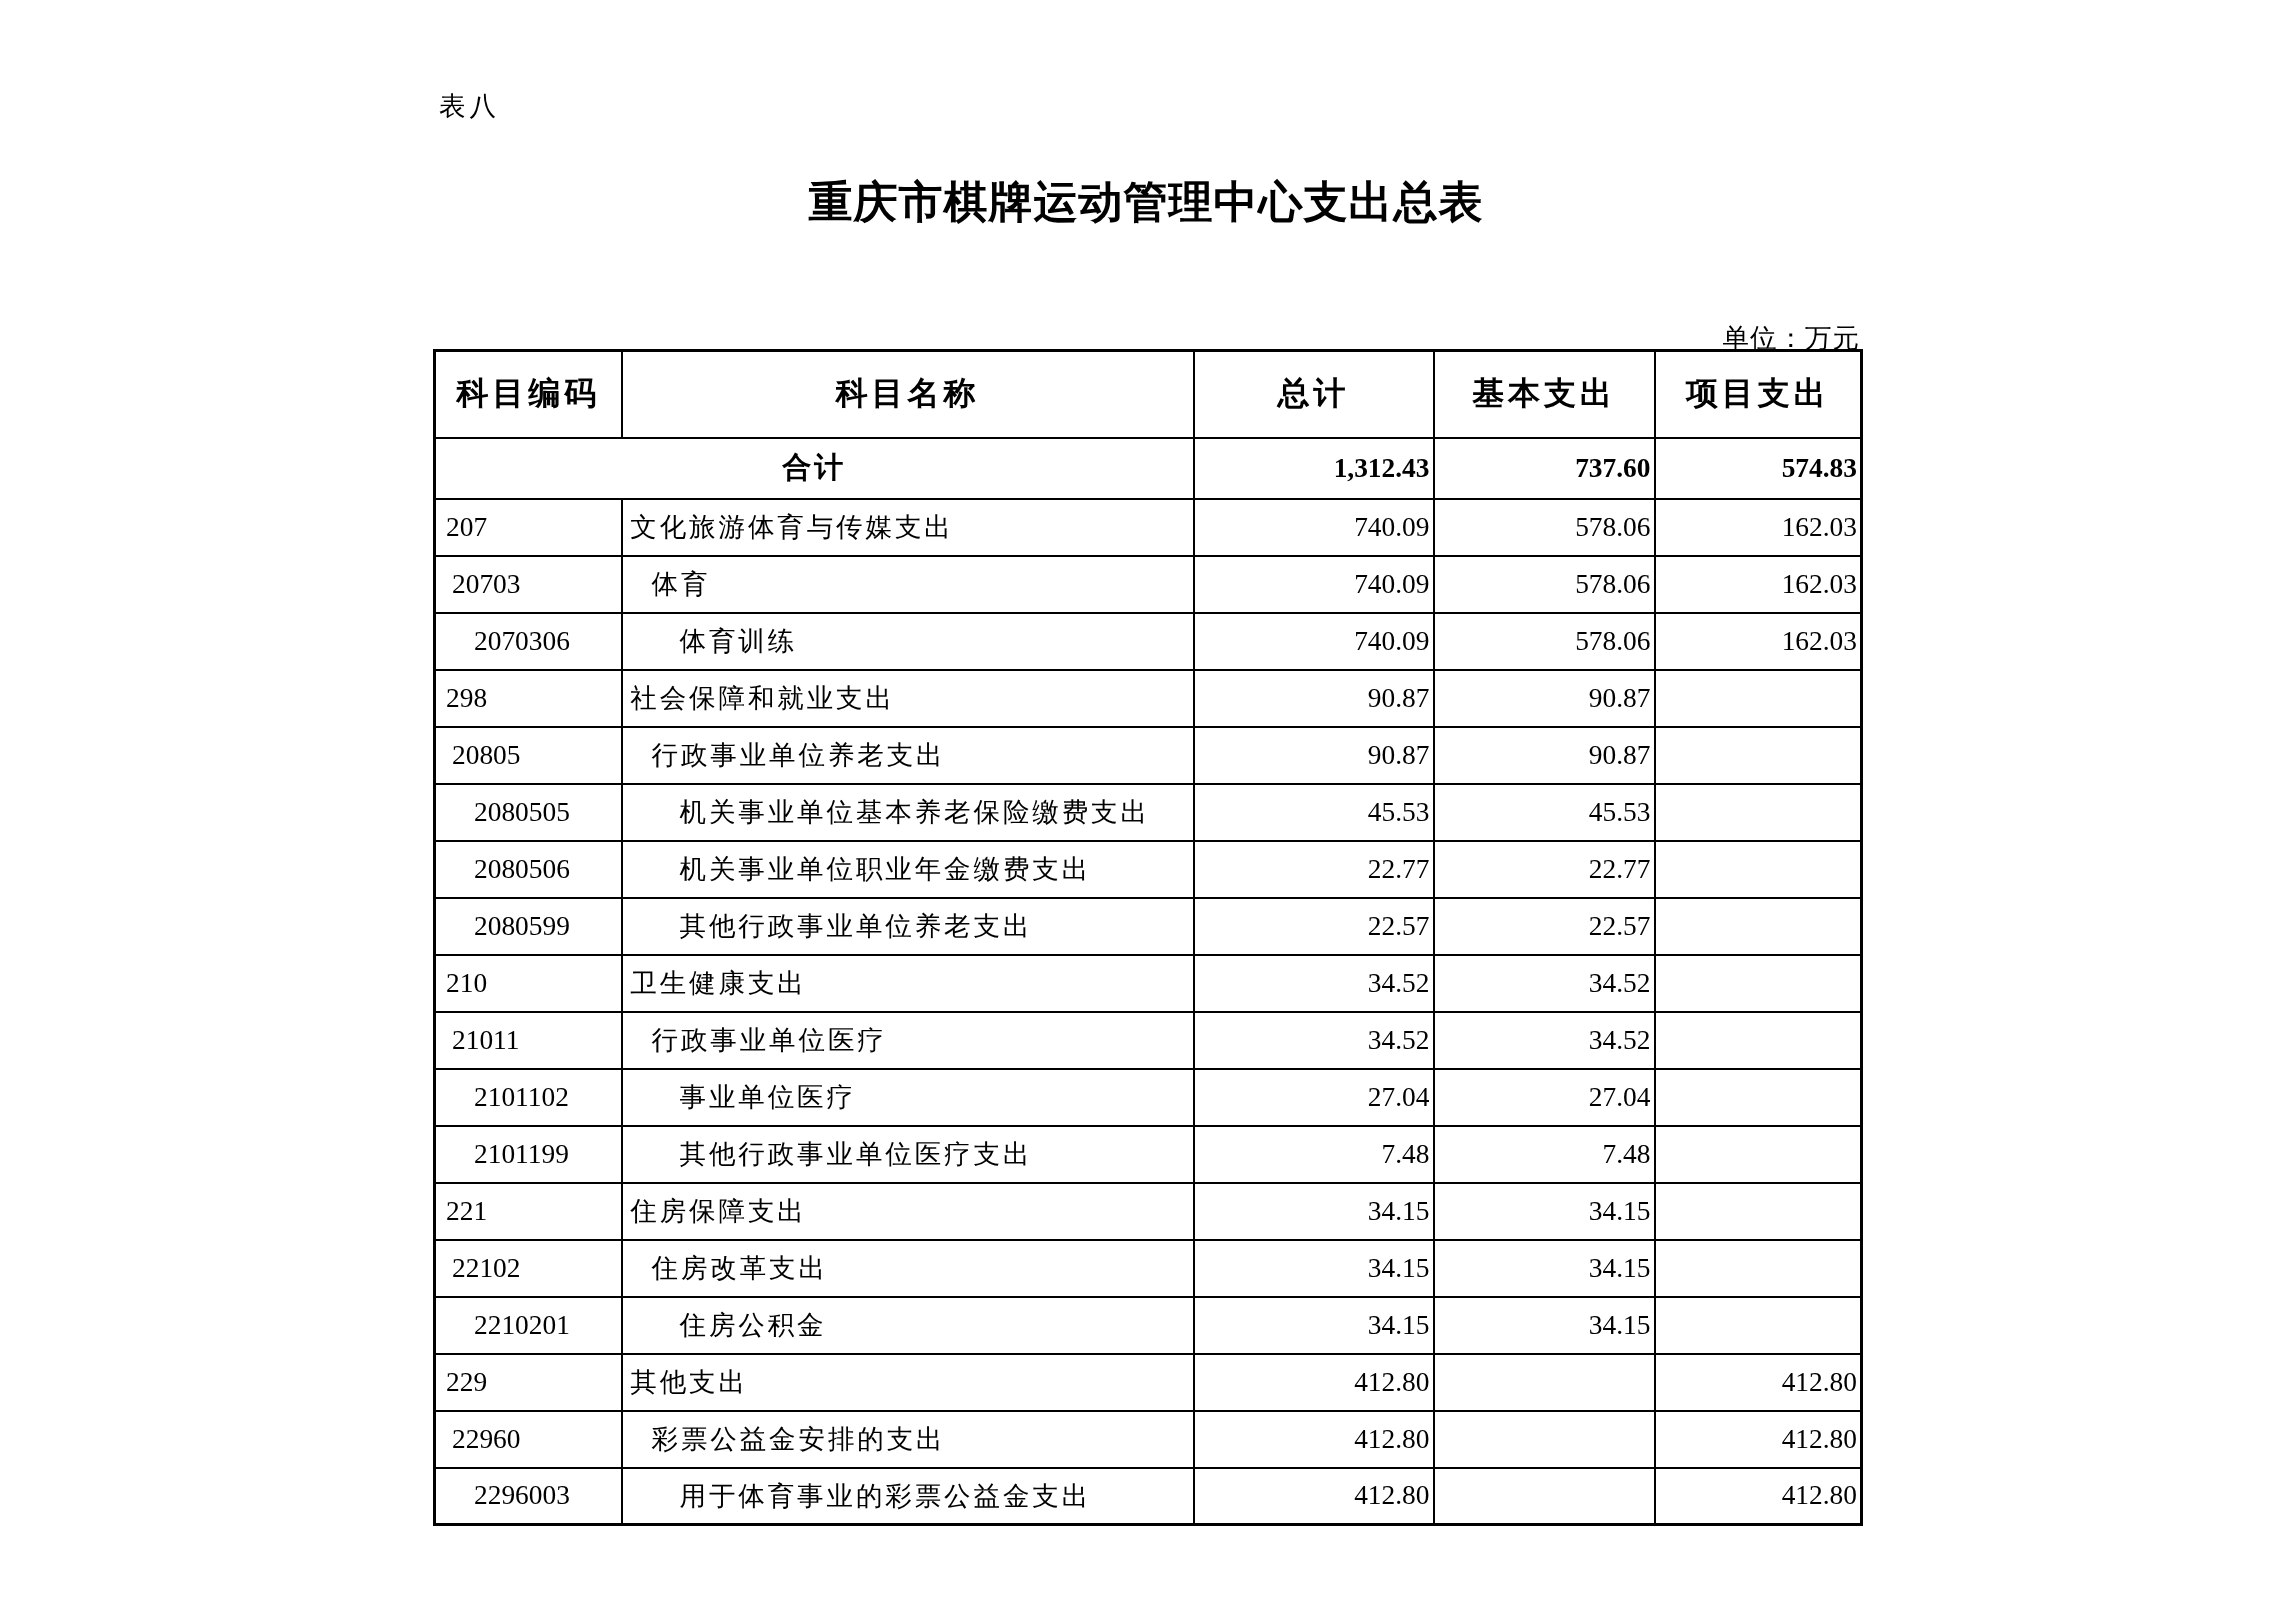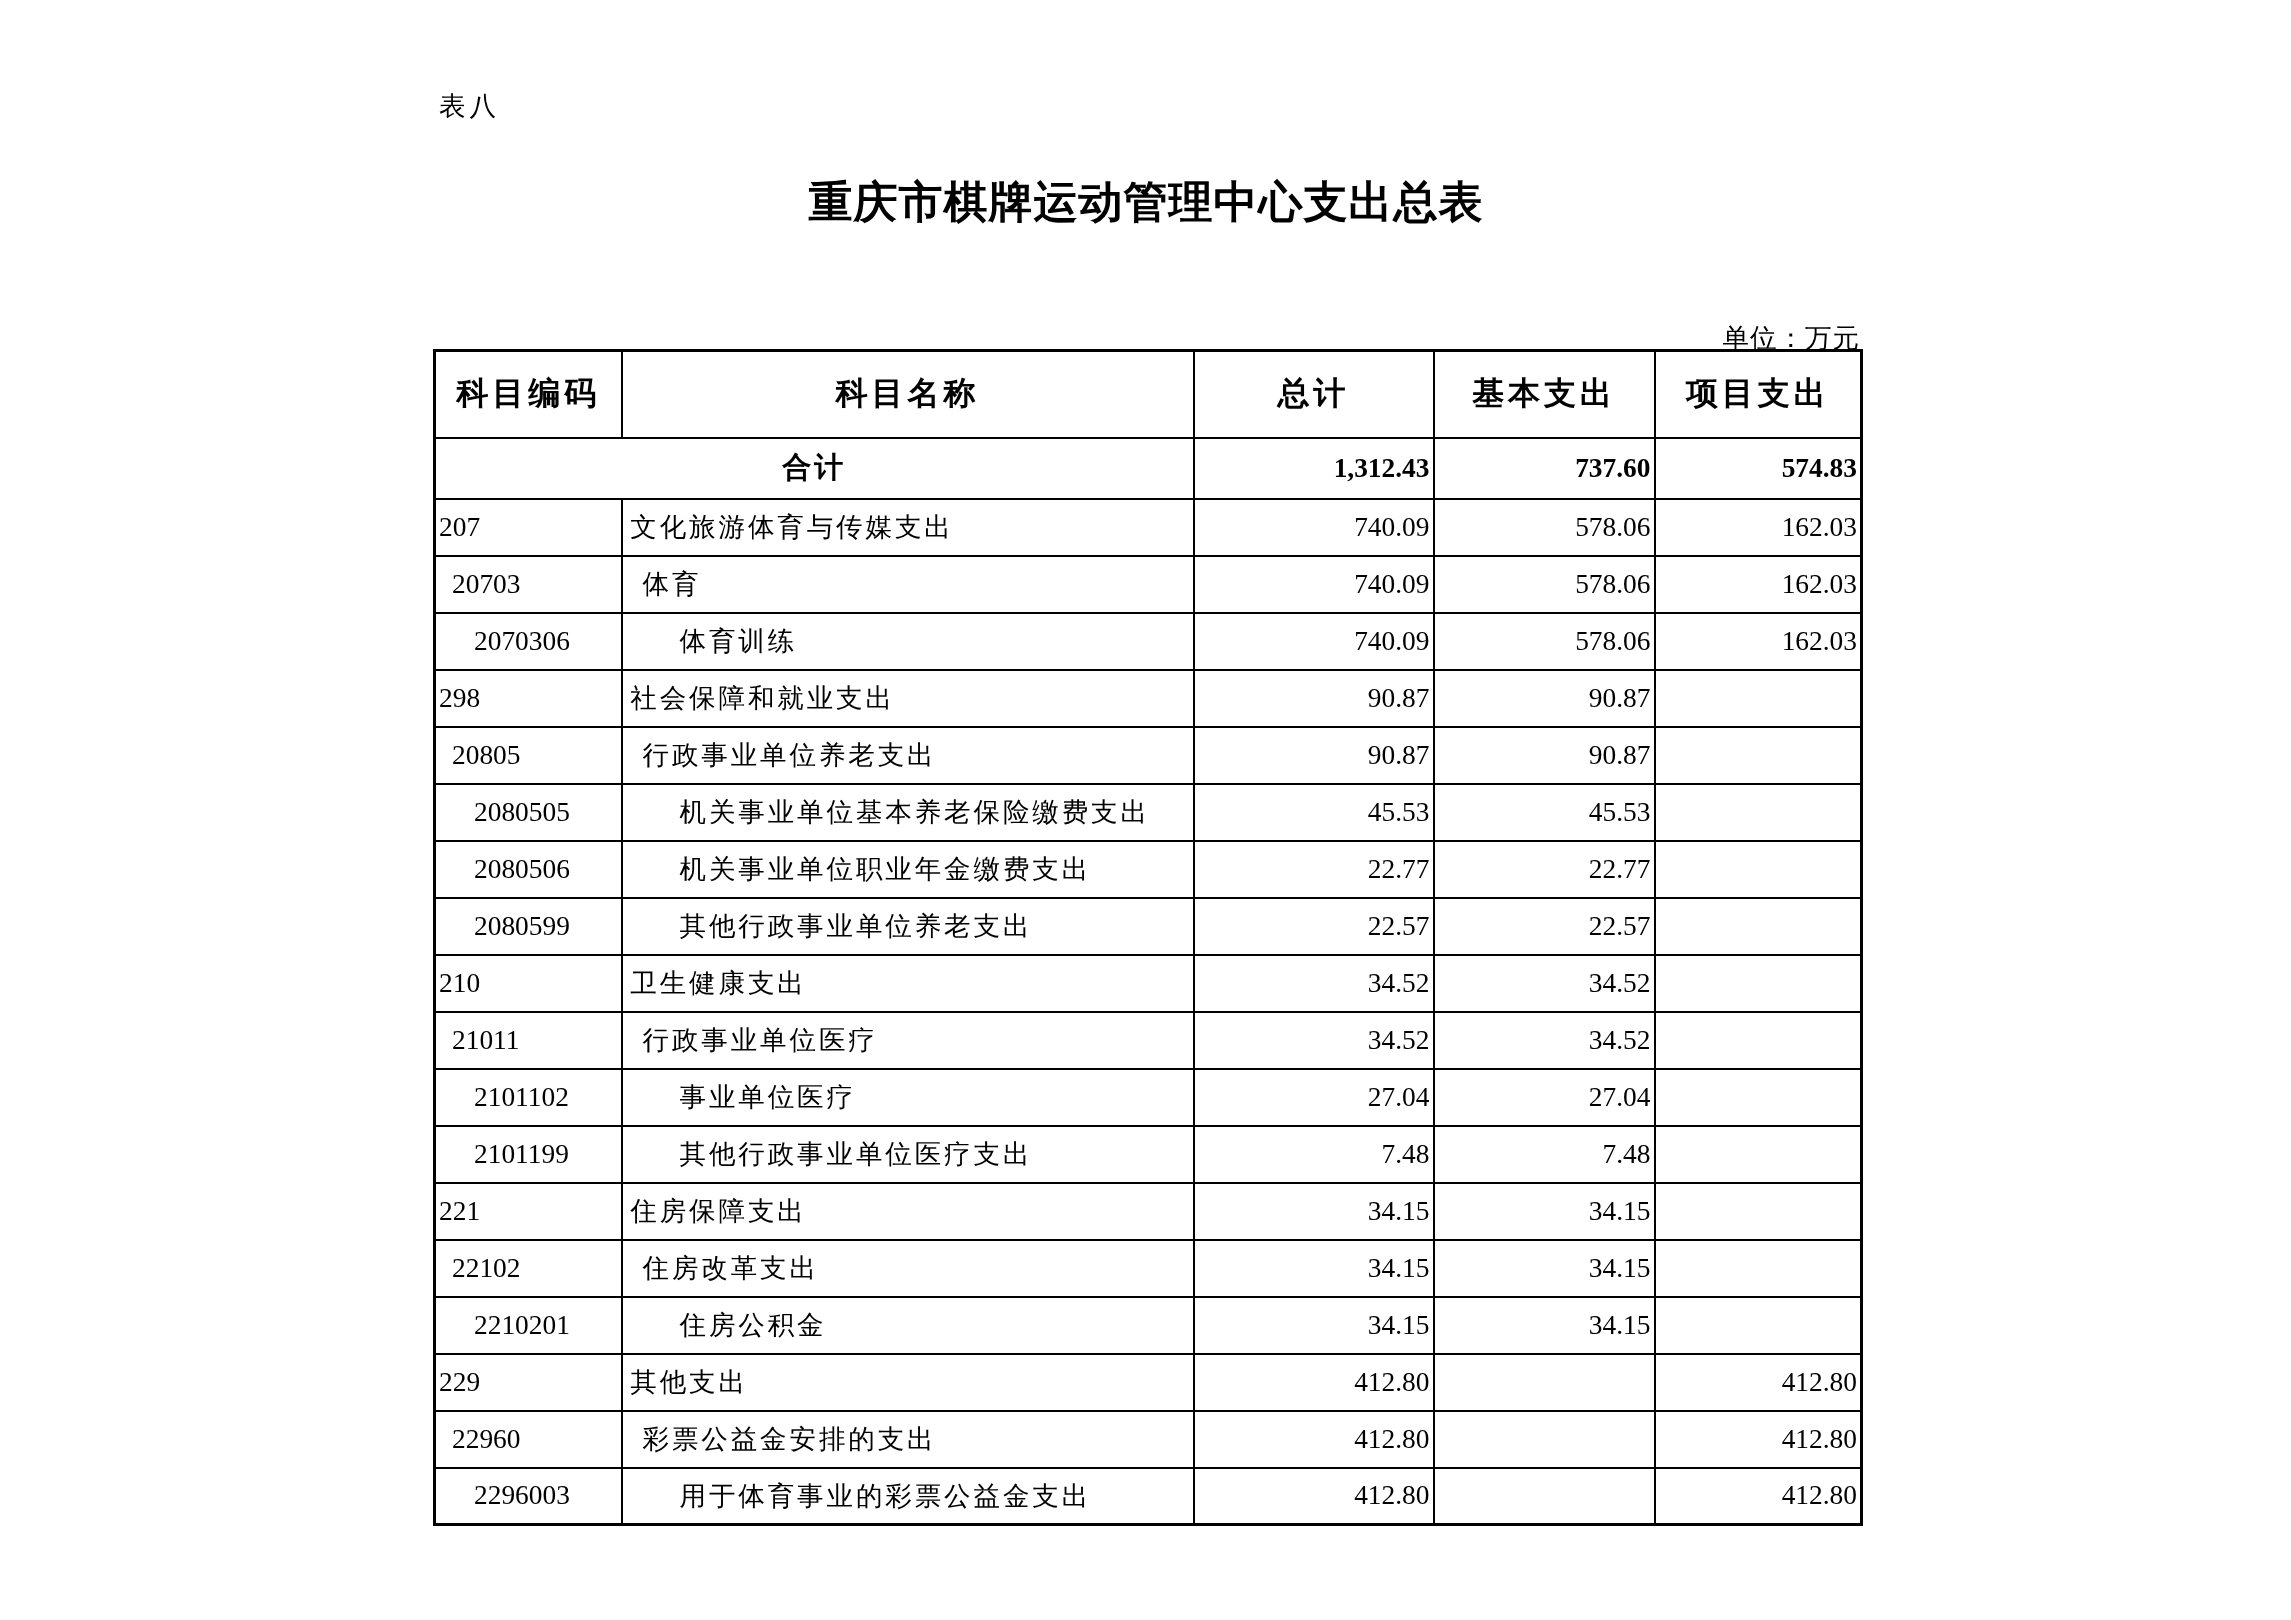--- a/index.html
+++ b/index.html
@@ -92,24 +92,24 @@
     font-size: 26.5px;
     text-align: left;
     letter-spacing: 2.9px;
   }
   td.num {
     font-size: 27.4px;
     text-align: right;
     padding-right: 3px;
   }
 
-  tr.lvl-1 td.code { padding-left: 3px; font-family: Liberation Serif, serif; }
+  tr.lvl-1 td.code { padding-left: 10px; font-family: Liberation Serif, serif; }
   tr.lvl-1 td.name { padding-left: 7.8px; }
   tr.lvl-2 td.code { padding-left: 16px; }
-  tr.lvl-2 td.name { padding-left: 20px; }
+  tr.lvl-2 td.name { padding-left: 29px; }
   tr.lvl-3 td.code { padding-left: 38px; }
   tr.lvl-3 td.name { padding-left: 57px; }
 </style>
 </head>
 <body>
 
 <div class="page">
 
   <div class="table-label">表八</div>
 

